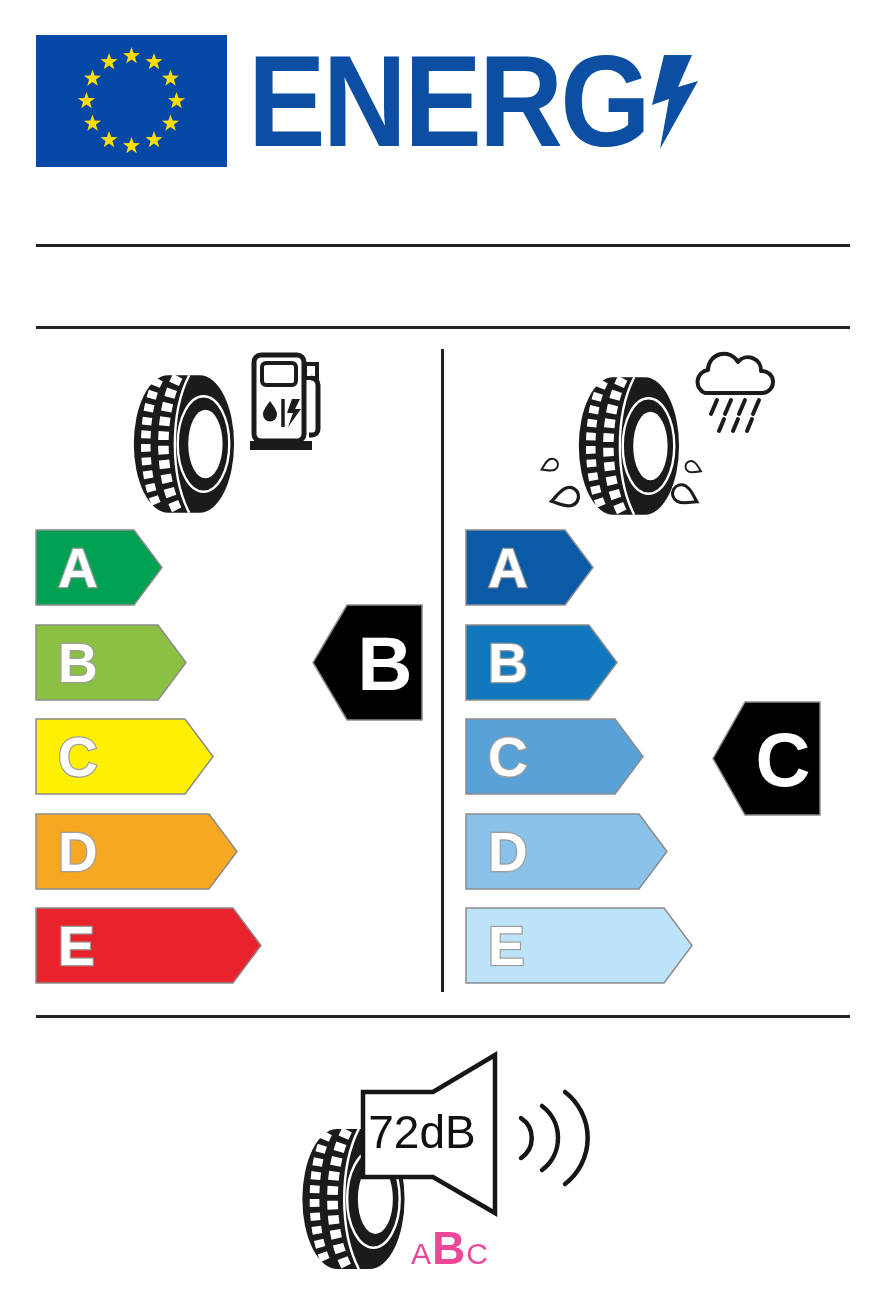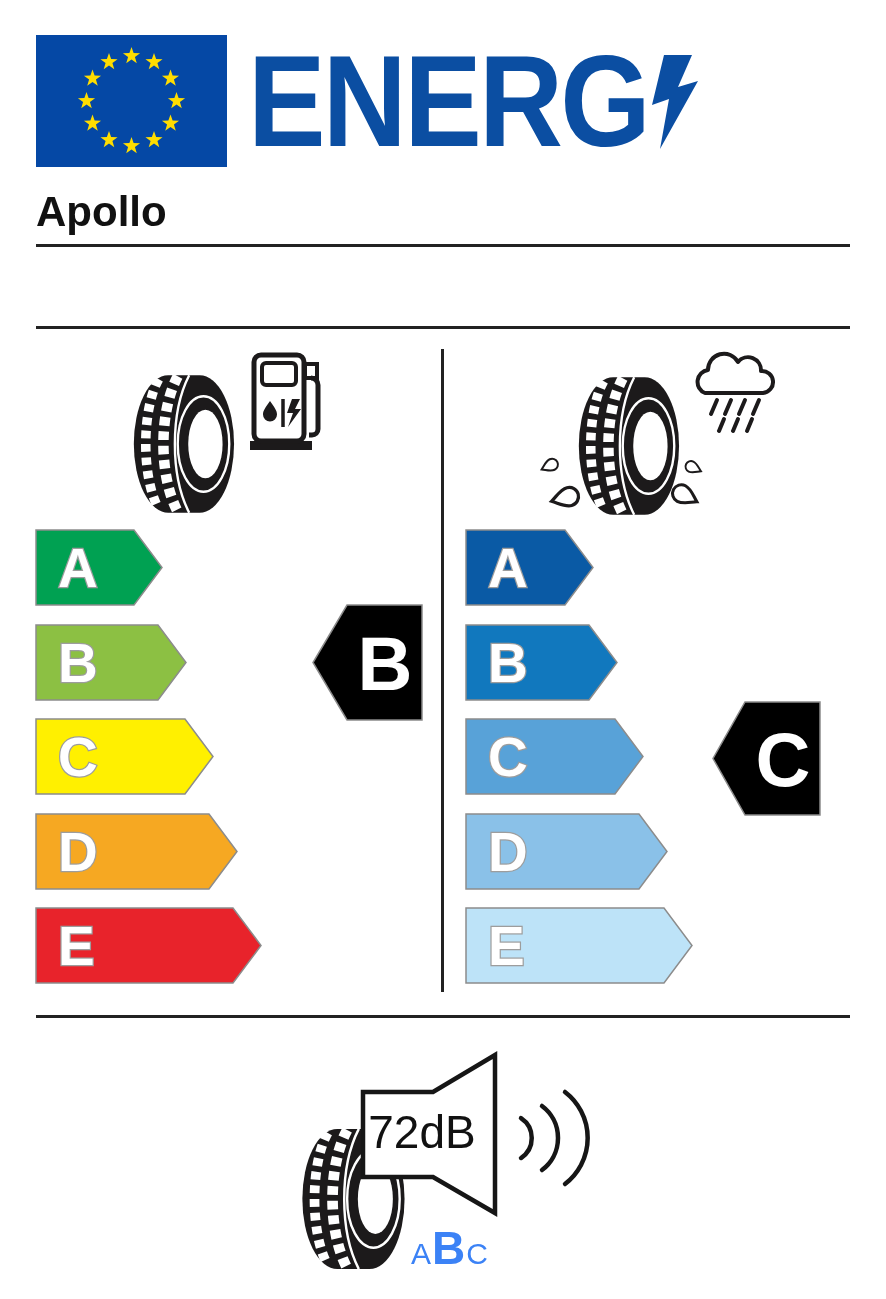--- a/index.html
+++ b/index.html
@@ -30,21 +30,21 @@
     paint-order:stroke;stroke:#9d9d9d;stroke-width:2.5px;fill:#fff;
   }
   .rating text{
     font-family:"Liberation Sans",sans-serif;font-weight:700;font-size:76px;fill:#fff;
   }
   .rating-fuel{left:313px;top:605px;width:109px;height:115px;}
   .rating-wet{left:713px;top:702px;width:107px;height:113px;}
   .tire-noise{left:296px;top:1126px;width:112px;height:146px;}
   .speaker-svg{left:355px;top:1048px;width:235px;height:170px;}
   .speaker-svg text{font-family:"Liberation Sans",sans-serif;font-size:46px;fill:#111;}
-  .noise-classes{left:370px;top:1222px;width:160px;text-align:center;color:#3b82f6;line-height:52px;}
+  .noise-classes{left:370px;top:1222px;width:160px;text-align:center;color:#ec4899;line-height:52px;}
   .noise-classes .cls{font-size:30px;font-weight:400;letter-spacing:1px;}
   .noise-classes .cls-sel{font-size:46px;font-weight:700;}
 </style>
 </head>
 <body>
 
 <svg width="0" height="0" style="position:absolute" aria-hidden="true">
   <defs>
     <g id="tire">
       <path d="M40,3 L73,3 A36,72 0 0 1 73,147 L40,147 A36,72 0 0 1 40,3 Z" fill="#1c1a1b"></path>
@@ -79,21 +79,20 @@
     </g>
   </svg>
 
   <svg class="abs energ-svg" viewBox="0 0 404 100">
     <text x="2" y="93" font-size="129" font-weight="700" letter-spacing="-3" textLength="400" lengthAdjust="spacingAndGlyphs" fill="#0B4EA2">ENERG</text>
   </svg>
   <svg class="abs bolt-svg" viewBox="0 0 46 94">
     <polygon points="12,0 40,0 26,32 46,26 8,94 17,44 0,50" fill="#0B4EA2"></polygon>
   </svg>
 
-  <div class="abs brand">Apollo</div>
   <div class="abs rule rule1"></div>
   <div class="abs rule rule2"></div>
   <div class="abs divider"></div>
 
   <svg class="abs tire-left" viewBox="0 0 110 150">
       <use href="#tire"></use>
     </svg>
   <svg class="abs pump-svg" viewBox="0 0 70 100">
     <rect x="1" y="91" width="62" height="9" fill="#1c1a1b"></rect>
     <rect x="5" y="5" width="50" height="86" rx="7" fill="#fff" stroke="#1c1a1b" stroke-width="5"></rect>

